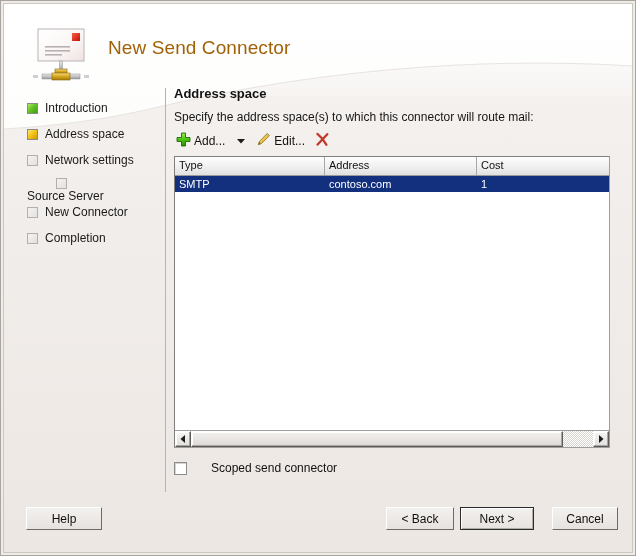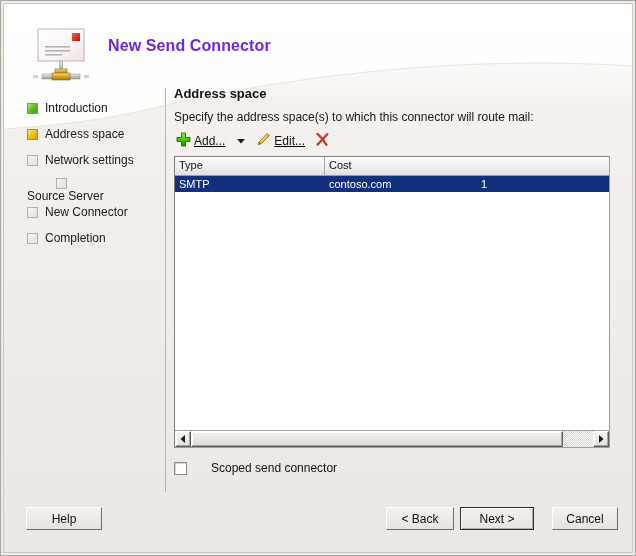--- a/index.html
+++ b/index.html
@@ -78,23 +78,23 @@
     left: 30px;
     top: 24px;
     width: 62px;
     height: 62px;
   }
   .wizard-icon svg { display:block; }
   .title {
     position: absolute;
     left: 108px;
     top: 37px;
-    font-size: 16px;
-    font-weight: bold;
-    color: #6d28d9;
+    font-size: 19px;
+    font-weight: normal;
+    color: #a16207;
     letter-spacing: 0.1px;
     white-space: nowrap;
   }
 
   
   .sidebar {
     position: absolute;
     left: 1px;
     top: 92px;
     width: 160px;
@@ -166,21 +166,20 @@
     margin: 0 0 6px 0;
     white-space: nowrap;
   }
 
   
   .toolbar {
     display: flex;
     align-items: center;
     height: 22px;
     margin: 3px 0 4px 0;
-    text-decoration: underline;
   }
   .tb-item {
     display: flex;
     align-items: center;
     height: 20px;
     padding: 0 2px;
     cursor: default;
   }
   .tb-label {
     font-size: 12px;
@@ -495,20 +494,21 @@
             <path d="M2.4,1.9 C4.6,3.6 9.4,9.2 11.4,12.8" stroke="#c0392b" stroke-width="2.3" stroke-linecap="round" fill="none"></path>
             <path d="M12.3,2.2 C10.2,4.4 5.2,9.6 2.6,12.6" stroke="#c0392b" stroke-width="2.3" stroke-linecap="round" fill="none"></path>
           </svg>
         </span>
       </div>
     </div>
 
     <div class="listview">
       <div class="lv-head">
         <div class="lv-th c0">Type</div>
+        <div class="lv-th c1">Address</div>
         <div class="lv-th c2">Cost</div>
       </div>
 
       <div class="lv-row">
         <div class="lv-td c0">SMTP</div>
         <div class="lv-td c1">contoso.com</div>
         <div class="lv-td c2">1</div>
       </div>
 
       <div class="hscroll">

